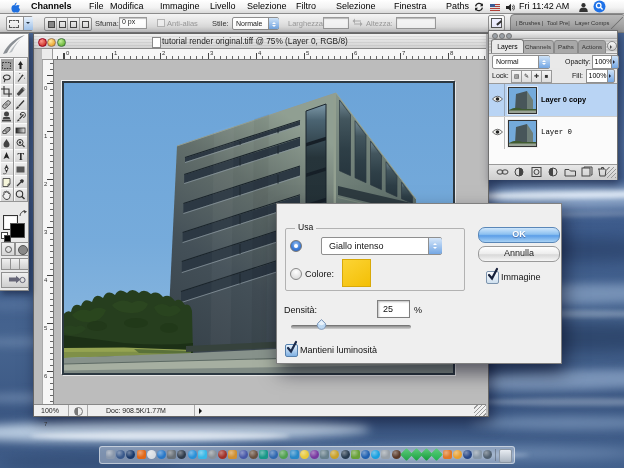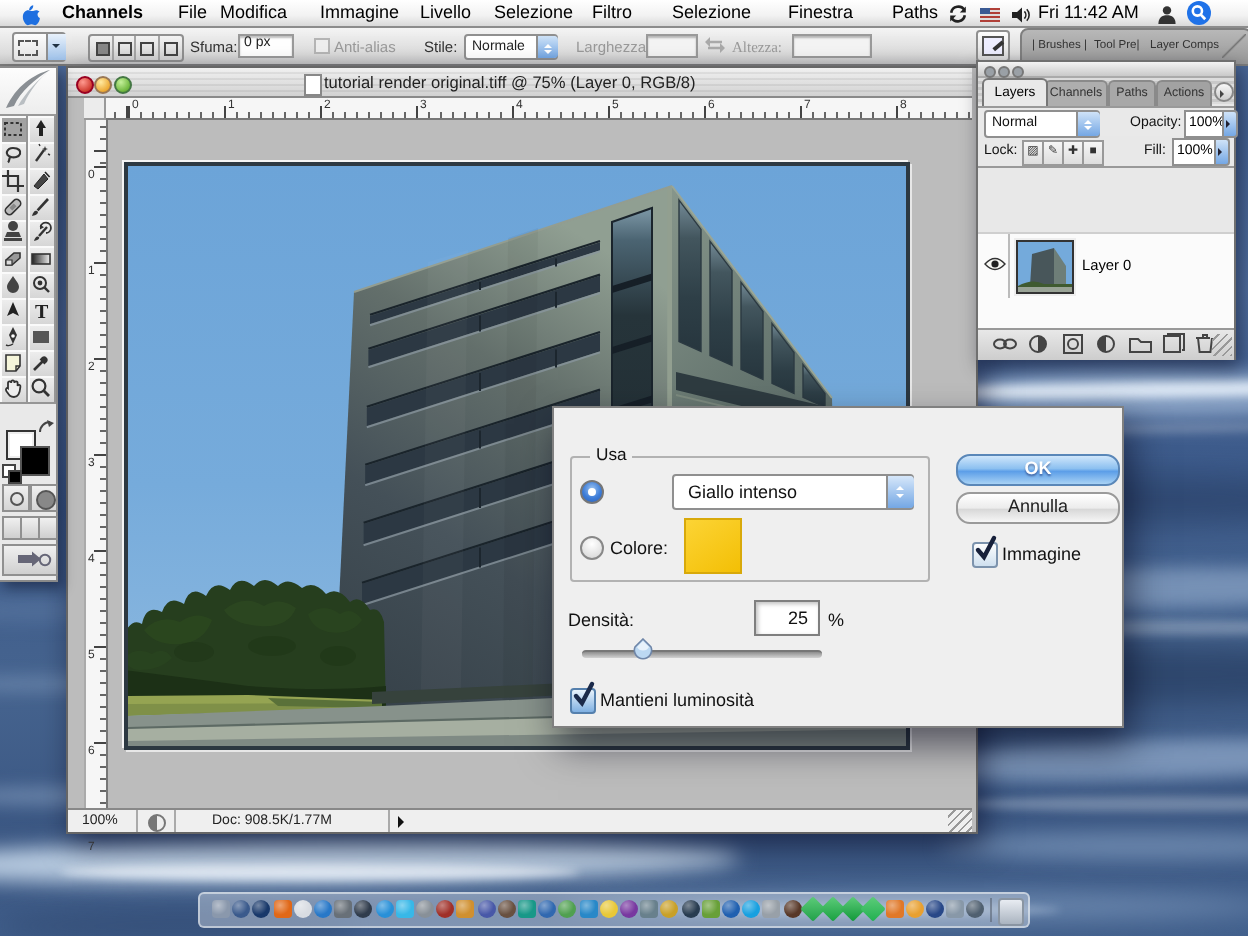--- a/index.html
+++ b/index.html
@@ -143,21 +143,21 @@
       <div class="abs" style="left:2.5px;top:1.5px;width:0;height:0;border:2.2px solid transparent;border-bottom-color:#fff;"></div>
       <div class="abs" style="left:2.5px;top:6.5px;width:0;height:0;border:2.2px solid transparent;border-top-color:#fff;"></div>
     </div>
   </div>
   <span class="abs glabel" style="left:288px;top:5px;">Larghezza:</span>
   <div class="field" style="left:323px;top:3px;width:24px;height:10px;background:#f4f4f4;"></div>
   <svg class="abs" style="left:352px;top:4px;" width="11" height="9" viewBox="0 0 11 9">
       <path fill="none" stroke="#aaa" stroke-width="1.2" d="M2,3 H9 M2,6 H9"></path>
       <path fill="#aaa" d="M3,0.5 0.5,3 3,5.5Z M8,3.5 10.5,6 8,8.5Z"></path>
     </svg>
-  <span class="abs glabel" style="left:366px;top:5px;font-family:Liberation Serif, serif;">Altezza:</span>
+  <span class="abs glabel" style="left:366px;top:5px;">Altezza:</span>
   <div class="field" style="left:396px;top:3px;width:38px;height:10px;background:#f4f4f4;"></div>
   <div class="abs" style="left:488px;top:1px;width:15px;height:14px;background:linear-gradient(#fdfdfd,#dcdcdc);border:1px solid #8f8f8f;border-radius:2px;">
     <div class="abs" style="left:2px;top:2px;width:9px;height:8px;border:1px solid #555;background:#eef;"></div>
     <div class="abs" style="left:7px;top:6px;width:6px;height:1.5px;background:#333;transform:rotate(-40deg);"></div>
   </div>
   <div class="abs" style="left:510px;top:0px;width:114px;height:17px;background:linear-gradient(#b8b8b8,#989898);border:1px solid #7e7e7e;border-radius:4px 4px 0 0;font-size:5.8px;color:#333;">
     <span class="abs" style="left:5px;top:5px;">| Brushes |</span>
     <span class="abs" style="left:36px;top:5px;">Tool Pre|</span>
     <span class="abs" style="left:64px;top:5px;">Layer Comps</span>
     <div class="abs" style="left:100px;top:2px;width:12px;height:12px;background:linear-gradient(135deg,transparent 45%,#777 50%,transparent 55%);"></div>
@@ -474,21 +474,39 @@
   <div class="abs" style="left:42px;top:39px;width:9px;height:11px;background:linear-gradient(#f6f6f6,#ddd);border:1px solid #999;font-size:6px;text-align:center;line-height:11px;color:#333;">✚</div>
   <div class="abs" style="left:52px;top:39px;width:9px;height:11px;background:linear-gradient(#f6f6f6,#ddd);border:1px solid #999;font-size:6px;text-align:center;line-height:11px;color:#333;">■</div>
   <span class="abs" style="left:83px;top:41px;font-size:7px;color:#111;">Fill:</span>
   <div class="abs" style="left:97px;top:38px;width:21px;height:12px;background:#fff;border:1px solid #8f8f8f;font-size:7px;">
       <span class="abs" style="left:1.5px;top:2px;">100%</span>
     </div>
   <div class="abs" style="left:118px;top:38px;width:6px;height:12px;background:linear-gradient(#cfe3f8,#74a7e4);border:1px solid #8f8f8f;border-radius:0 2px 2px 0;">
       <div class="abs" style="left:1px;top:4px;width:0;height:0;border:2px solid transparent;border-left-color:#223;"></div>
     </div>
   <div class="abs" style="left:0;top:52px;width:128px;height:1px;background:#999;"></div>
-  <div class="abs" style="left:0;top:85px;width:128px;height:32px;background:#fbfbfb;border-top:1px solid #cfcfcf;">
+  <div class="abs" style="left:0;top:53px;width:128px;height:32px;background:#b9d4f4;">
+      <div class="abs" style="left:0;top:0;width:15px;height:32px;border-right:1px solid #98a8bb;">
+        <svg class="abs" style="left:3px;top:11px;" width="11" height="8" viewBox="0 0 11 8">
+          <path d="M.5,4 Q5.5,-1.5 10.5,4 Q5.5,9.5 .5,4Z" fill="#f8f8f4" stroke="#333" stroke-width=".7"></path>
+          <circle cx="5.5" cy="4" r="1.8" fill="#222"></circle>
+        </svg>
+      </div>
+      <div class="abs" style="left:19px;top:3px;width:27px;height:25px;border:1px solid #333;box-shadow:0 0 0 1px #dde8f4;">
+        <svg width="27" height="25" viewBox="0 0 27 25" style="position:absolute;left:0;top:0;">
+          <rect width="27" height="25" fill="#74aadb"></rect>
+          <polygon points="7,6 18,3 18,22 6,22" fill="#48565a"></polygon>
+          <polygon points="18,3 24,12 24,22 18,22" fill="#6e7e78"></polygon>
+          <path d="M0,22 Q7,18 13,21 L27,21 L27,25 L0,25Z" fill="#3f5a30"></path>
+          <rect y="22.5" width="27" height="2.5" fill="#99a396"></rect>
+        </svg>
+      </div>
+      <b class="abs" style="left:52px;top:11px;font-size:7.4px;color:#000;">Layer 0 copy</b>
+    </div>
+  <div class="abs" style="left:0;top:85px;width:128px;height:32px;background:#fbfbfb;border-top:1px solid #cfcfcf;font-family:Liberation Mono, monospace;">
       <div class="abs" style="left:0;top:0;width:15px;height:32px;border-right:1px solid #bbb;">
         <svg class="abs" style="left:3px;top:11px;" width="11" height="8" viewBox="0 0 11 8">
           <path d="M.5,4 Q5.5,-1.5 10.5,4 Q5.5,9.5 .5,4Z" fill="#f8f8f4" stroke="#333" stroke-width=".7"></path>
           <circle cx="5.5" cy="4" r="1.8" fill="#222"></circle>
         </svg>
       </div>
       <div class="abs" style="left:19px;top:3px;width:27px;height:25px;border:1px solid #333;box-shadow:0 0 0 1px #eee;">
         <svg width="27" height="25" viewBox="0 0 27 25" style="position:absolute;left:0;top:0;">
           <rect width="27" height="25" fill="#74aadb"></rect>
           <polygon points="7,6 18,3 18,22 6,22" fill="#48565a"></polygon>
@@ -517,33 +535,33 @@
         <path d="M109,4 h7 M110,4 l.8,7 h5.4 l.8,-7 M112.5,4 v-1.5 h2 v1.5" fill="none" stroke="#444"></path>
       </svg><div class="abs" style="left:117px;top:2px;width:10px;height:11px;background:repeating-linear-gradient(135deg,transparent 0 2px,#999 2px 3px);"></div></div>
 </div>
 <div id="dialog" class="abs">
   <div class="abs" style="left:8px;top:24px;width:178px;height:61px;border:1px solid #b2b2b2;border-radius:2px;"></div>
   <span class="abs" style="left:18px;top:18px;background:#efefef;padding:0 3px;font-size:8.6px;">Usa</span>
   <div class="abs" style="left:13px;top:36px;width:10px;height:10px;border-radius:50%;background:radial-gradient(circle at 50% 35%,#9cc3f0 0%,#3d7dd8 55%,#2a5fb8 100%);border:1px solid #777;">
       <div class="abs" style="left:3px;top:3px;width:4px;height:4px;border-radius:50%;background:#fff;"></div>
     </div>
   <span class="abs" style="left:28px;top:37px;padding-left:40px;">Filtro:</span>
-  <div class="abs" style="left:59px;top:33px;width:119px;height:16px;background:#fff;border:1px solid #8f8f8f;border-radius:2px;">
+  <div class="abs" style="left:44px;top:33px;width:119px;height:16px;background:#fff;border:1px solid #8f8f8f;border-radius:2px;">
       <span class="abs" style="left:7px;top:3px;font-size:9px;">Giallo intenso</span>
       <div class="abs" style="left:106px;top:0;width:13px;height:16px;background:linear-gradient(#d6e7fa,#74a7e4);border-left:1px solid #8f8f8f;border-radius:0 2px 2px 0;">
         <div class="abs" style="left:4px;top:3px;width:0;height:0;border:2.4px solid transparent;border-bottom-color:#fff;"></div>
         <div class="abs" style="left:4px;top:9px;width:0;height:0;border:2.4px solid transparent;border-top-color:#fff;"></div>
       </div>
     </div>
   <div class="abs" style="left:13px;top:64px;width:10px;height:10px;border-radius:50%;background:radial-gradient(circle at 50% 30%,#fff,#dcdcdc 80%);border:1px solid #888;"></div>
   <span class="abs" style="left:28px;top:65px;">Colore:</span>
   <div class="abs" style="left:65px;top:55px;width:27px;height:26px;background:linear-gradient(145deg,#fcd435,#f3bf05);border:1px solid #d8a90a;"></div>
   <span class="abs" style="left:7px;top:101px;">Densità:</span>
   <div class="abs" style="left:100px;top:96px;width:31px;height:16px;background:#fff;border:1px solid #7f7f7f;box-shadow:inset 1px 1px 2px rgba(0,0,0,.25);">
-      <span class="abs" style="left:16px;top:2.5px;">25</span>
+      <span class="abs" style="left:5px;top:2.5px;">25</span>
     </div>
   <span class="abs" style="left:137px;top:101px;">%</span>
   <div class="abs" style="left:14px;top:121px;width:120px;height:3px;background:linear-gradient(#8e8e8e,#d2d2d2);border-radius:2px;border-top:1px solid #777;"></div>
   <svg class="abs" style="left:39px;top:115px;" width="11" height="12" viewBox="0 0 11 12">
       <path d="M5.5,0.5 L9.5,4.5 A4.3,4.3 0 1 1 1.5,4.5 Z" fill="#bcd8f2" stroke="#6f86a8" stroke-width=".8"></path>
       <path d="M5.5,1.5 L8.5,4.5 A3.4,3.4 0 0 1 2.5,4.5Z" fill="#e8f2fb"></path>
     </svg>
   <div class="abs" style="left:8px;top:140px;width:11px;height:11px;border-radius:2px;background:linear-gradient(#e9f3fc,#7fb0e2);border:1px solid #5580ad;"></div>
   <svg class="abs" style="left:9px;top:135px;" width="14" height="16" viewBox="0 0 14 16">
       <path d="M2,9 L5,12.5 L10,3" fill="none" stroke="#1b2a4a" stroke-width="2.2" stroke-linecap="round"></path>

